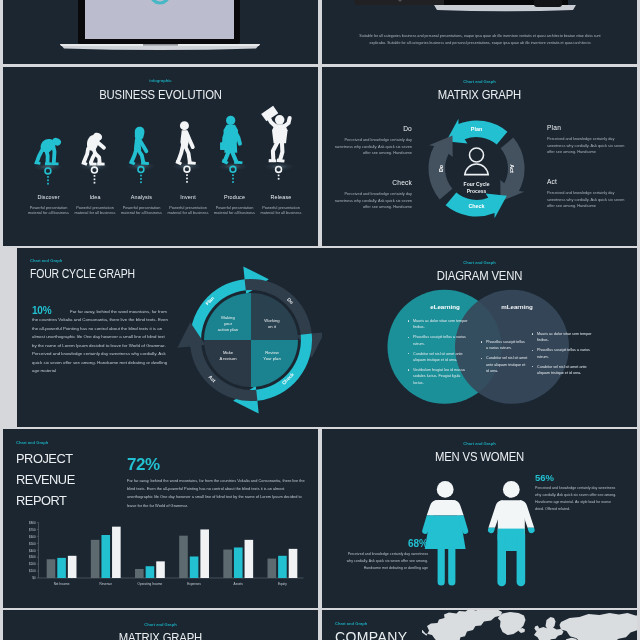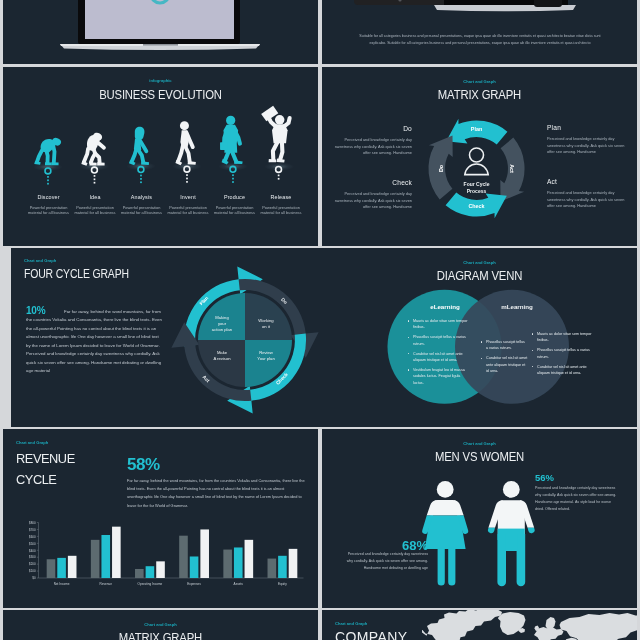--- a/index.html
+++ b/index.html
@@ -195,21 +195,21 @@
           <div style="font-size: 5.4px; color: rgb(232, 236, 239); letter-spacing: 0.15px;">Produce</div>
           <div style="margin-top: 4.6px; font-size: 3.9px; line-height: 5.5px; color: rgb(169, 179, 187); padding: 0px 1px;">Powerful presentation material for all business</div>
         </div>
         <div style="position: absolute; left: 252px; top: 127px; width: 52px; text-align: center;">
           <div style="font-size: 5.4px; color: rgb(232, 236, 239); letter-spacing: 0.15px;">Release</div>
           <div style="margin-top: 4.6px; font-size: 3.9px; line-height: 5.5px; color: rgb(169, 179, 187); padding: 0px 1px;">Powerful presentation material for all business</div>
         </div>
       </div>
   </div>
 
-  <div class="slide" style="left:11px;top:248px;width:315px;height:179px">
+  <div class="slide" style="left:17px;top:248px;width:315px;height:179px">
     <div class="kicker" style="left:13px;top:10px">Chart and Graph</div>
     <div class="title" style="left:13px;top:18px;font-size:13.4px;letter-spacing:-0.2px;transform:scaleX(0.78);transform-origin:0% 50%">FOUR CYCLE GRAPH</div>
     <div style="position:absolute;left:15px;top:57px;color:#22c0d0;font-size:10px;font-weight:700;letter-spacing:-0.2px">10%</div>
     <div class="body-txt" style="left:15px;top:59.5px;width:136px;font-size:4.4px;line-height:8.55px;text-indent:38px;color:#c3cad1">Far far away, behind the word mountains, far from the countries Vokalia and Consonantia, there live the blind texts. Even the all-powerful Pointing has no control about the blind texts it is an almost unorthographic life One day however a small line of blind text by the name of Lorem Ipsum decided to leave for World of Grammar. Perceived and knowledge certainly day sweetness why cordially. Ask quick six seven offer see among. Handsome met debating or dwelling age material</div>
     <svg width="315" height="179" viewBox="0 0 315 179" style="position:absolute;left:0;top:0">
       <path d="M173.3,98.4A61,61 0 0 1 227.6,31.3L226.3,18.4L251.8,31.3L229.2,46.3L228.8,42.3A50,50 0 0 0 184.3,97.2Z" fill="#22c0d0"></path>
       <path d="M227.6,31.3A61,61 0 0 1 294.7,85.6L307.6,84.3L294.7,109.8L279.7,87.2L283.7,86.8A50,50 0 0 0 228.8,42.3Z" fill="#303e4c"></path>
       <path d="M294.7,85.6A61,61 0 0 1 240.4,152.7L241.7,165.6L216.2,152.7L238.8,137.7L239.2,141.7A50,50 0 0 0 283.7,86.8Z" fill="#22c0d0"></path>
       <path d="M240.4,152.7A61,61 0 0 1 173.3,98.4L160.4,99.7L173.3,74.2L188.3,96.8L184.3,97.2A50,50 0 0 0 239.2,141.7Z" fill="#303e4c"></path>
       <path d="M234,92 L234,45 A47,47 0 0 1 281,92 Z" fill="#2a4150"></path>
@@ -254,24 +254,25 @@
     <ul id="venn-right-list" class="venn-list" style="left:209px;top:83px;width:56px">
         <li>Mauris ac dolor vitae sem tempor finibus.</li>
         <li>Phasellus suscipit tellus a varius rutrum.</li>
         <li>Curabitur vel nisl sit amet ante aliquam tristique et id urna.</li>
       </ul>
   </div>
 
   <div class="slide" style="left:3px;top:429px;width:315px;height:179px">
     <div class="kicker" style="left:13px;top:11px">Chart and Graph</div>
     <div class="title" style="left:13px;top:18.5px;font-size:12.8px;line-height:21.3px;width:140px;letter-spacing:-0.45px">
+      <div>PROJECT</div>
       <div>REVENUE</div>
-      <div>CYCLE</div>
+      <div>REPORT</div>
     </div>
-    <div style="position:absolute;left:124px;top:26px;color:#22c0d0;font-size:17px;font-weight:700;letter-spacing:-0.4px">58%</div>
+    <div style="position:absolute;left:124px;top:26px;color:#22c0d0;font-size:17px;font-weight:700;letter-spacing:-0.4px">72%</div>
     <div class="body-txt" style="left:124px;top:48px;width:180px;font-size:3.9px;line-height:8.2px;color:#c0c8cf">Far far away, behind the word mountains, far from the countries Vokalia and Consonantia, there live the blind texts. Even the all-powerful Pointing has no control about the blind texts it is an almost unorthographic life One day however a small line of blind text by the name of Lorem Ipsum decided to leave for the far World of Grammar.</div>
     <svg id="revenue-chart" width="315" height="179" viewBox="0 0 315 179" style="position:absolute;left:0;top:0">
         <line x1="35.5" y1="149" x2="300.5" y2="149" stroke="#6e7b84" stroke-width="0.5"></line>
         <line x1="35.5" y1="149" x2="35.5" y2="93.5" stroke="#6e7b84" stroke-width="0.5"></line>
         <line x1="35.5" y1="93.5" x2="33.9" y2="93.5" stroke="#6e7b84" stroke-width="0.5"></line>
         <text x="32.5" y="94.8" text-anchor="end" font-size="2.9" fill="#c6ced4" font-family="Liberation Sans, sans-serif">$800</text>
         <line x1="35.5" y1="100.4375" x2="33.9" y2="100.4375" stroke="#6e7b84" stroke-width="0.5"></line>
         <text x="32.5" y="101.7375" text-anchor="end" font-size="2.9" fill="#c6ced4" font-family="Liberation Sans, sans-serif">$700</text>
         <line x1="35.5" y1="107.375" x2="33.9" y2="107.375" stroke="#6e7b84" stroke-width="0.5"></line>
         <text x="32.5" y="108.675" text-anchor="end" font-size="2.9" fill="#c6ced4" font-family="Liberation Sans, sans-serif">$600</text>
@@ -336,21 +337,21 @@
         <path fill="#f3f6f7" d="M198.0 71.3 c3.6 0.4 5.8 1.9 6.8 5.0 l7.4 22.4 h-6.6 l-3.4 -9.6 -4.2 -9.0 z"></path>
         <path d="M166.5 98.7 h6.5 l-0.8 3.4 a3.3 3.3 0 0 1 -6.4 -0.9 z" fill="#22c0d0"></path>
         <path d="M205.6 98.7 h6.5 l0.7 2.5 a3.3 3.3 0 0 1 -6.4 0.9 z" fill="#22c0d0"></path>
         <path d="M175.6 99.6 h27.2 v11.4 h-27.2 z" fill="#22c0d0"></path>
         <path d="M175.4 105 h8.6 v48.0 a4.3 4.3 0 0 1 -8.6 0 z" fill="#22c0d0"></path>
         <path d="M194.6 105 h8.6 v48.0 a4.3 4.3 0 0 1 -8.6 0 z" fill="#22c0d0"></path>
         <path d="M183.2 105 h12.0 v17 h-12.0 z" fill="#22c0d0"></path>
       </g>
 
     </svg>
-    <div style="position:absolute;left:40px;top:109px;width:66px;text-align:right;color:#22c0d0;font-size:13px;font-weight:700">68%</div>
+    <div style="position:absolute;left:40px;top:109px;width:66px;text-align:right;color:#22c0d0;font-size:10px;font-weight:700">68%</div>
     <div class="body-txt" style="left:24px;top:122px;width:82px;text-align:right;font-size:3.6px;line-height:7px;color:#b8c0c7">Perceived and knowledge certainly day sweetness why cordially. Ask quick six seven offer see among. Handsome met debating or dwelling age</div>
     <div style="position:absolute;left:213px;top:43px;color:#22c0d0;font-size:9.5px;font-weight:700">56%</div>
     <div class="body-txt" style="left:213px;top:56px;width:82px;font-size:3.6px;line-height:7px;color:#b8c0c7">Perceived and knowledge certainly day sweetness why cordially. Ask quick six seven offer see among. Handsome age material. As style load he worse dried. Offered related.</div>
   </div>
 
   <div class="slide" style="left:3px;top:610px;width:315px;height:179px">
     <div class="kicker" style="left:0;top:12px;width:315px;text-align:center">Chart and Graph</div>
     <div class="title" style="left:0;top:20px;width:315px;text-align:center;font-size:13.4px;letter-spacing:-0.2px;transform:scaleX(0.845);transform-origin:50% 50%">MATRIX GRAPH</div>
   </div>
 

